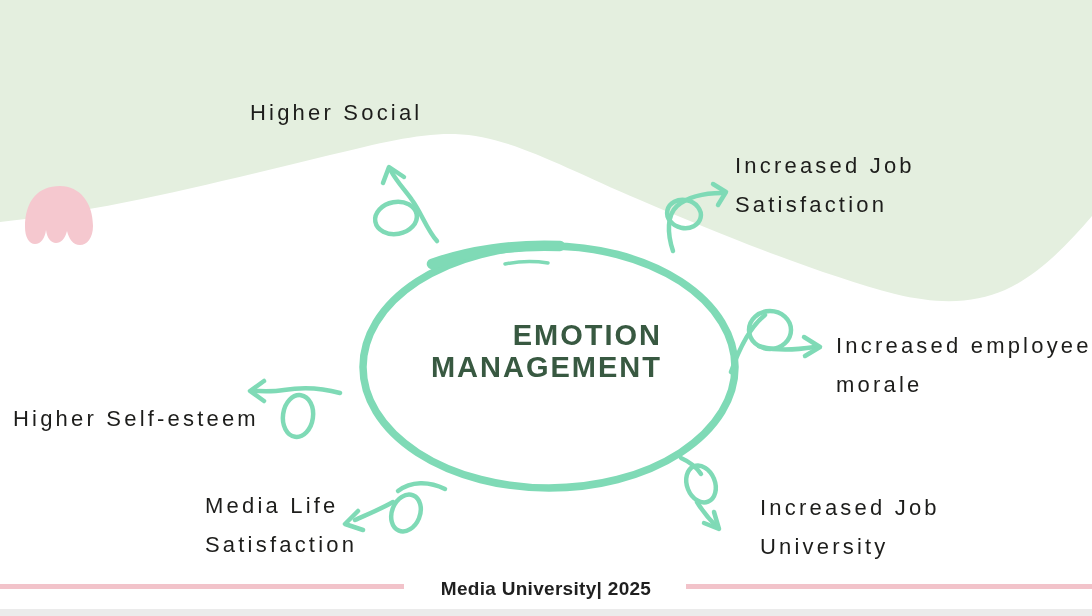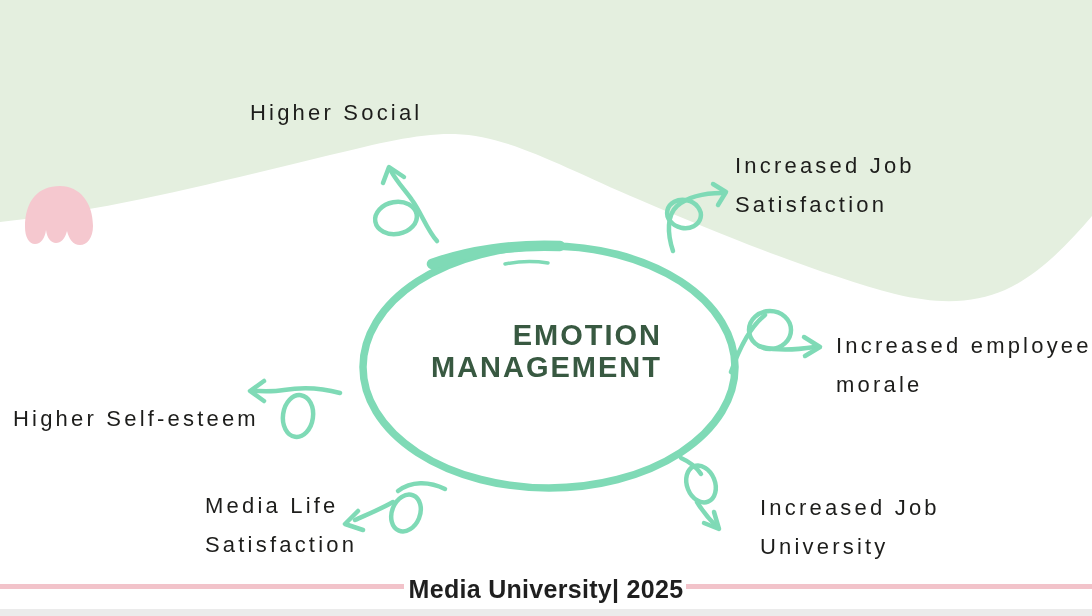--- a/index.html
+++ b/index.html
@@ -20,21 +20,21 @@
     color:#385941;font-size:29px;font-weight:700;
     letter-spacing:2px;line-height:32px;text-align:right;white-space:nowrap;
   }
   .footer-line{
     position:absolute;z-index:3;top:584px;height:5px;background:#f2c3ca;
   }
   .footer-line.left{left:0;width:404px;}
   .footer-line.right{left:686px;width:406px;}
   .footer-text{
     position:absolute;z-index:4;left:0;top:578px;width:100%;
-    text-align:center;color:#1f1f1f;font-size:25px;font-weight:700;
+    text-align:center;color:#1f1f1f;font-size:19px;font-weight:700;
     letter-spacing:0.3px;line-height:22px;
   }
   .bottom-strip{
     position:absolute;z-index:2;left:0;top:609px;width:100%;height:7px;background:#ebebeb;
   }
 </style>
 </head>
 <body>
 
 <svg id="scene-svg" width="1092" height="616" viewBox="0 0 1092 616">

